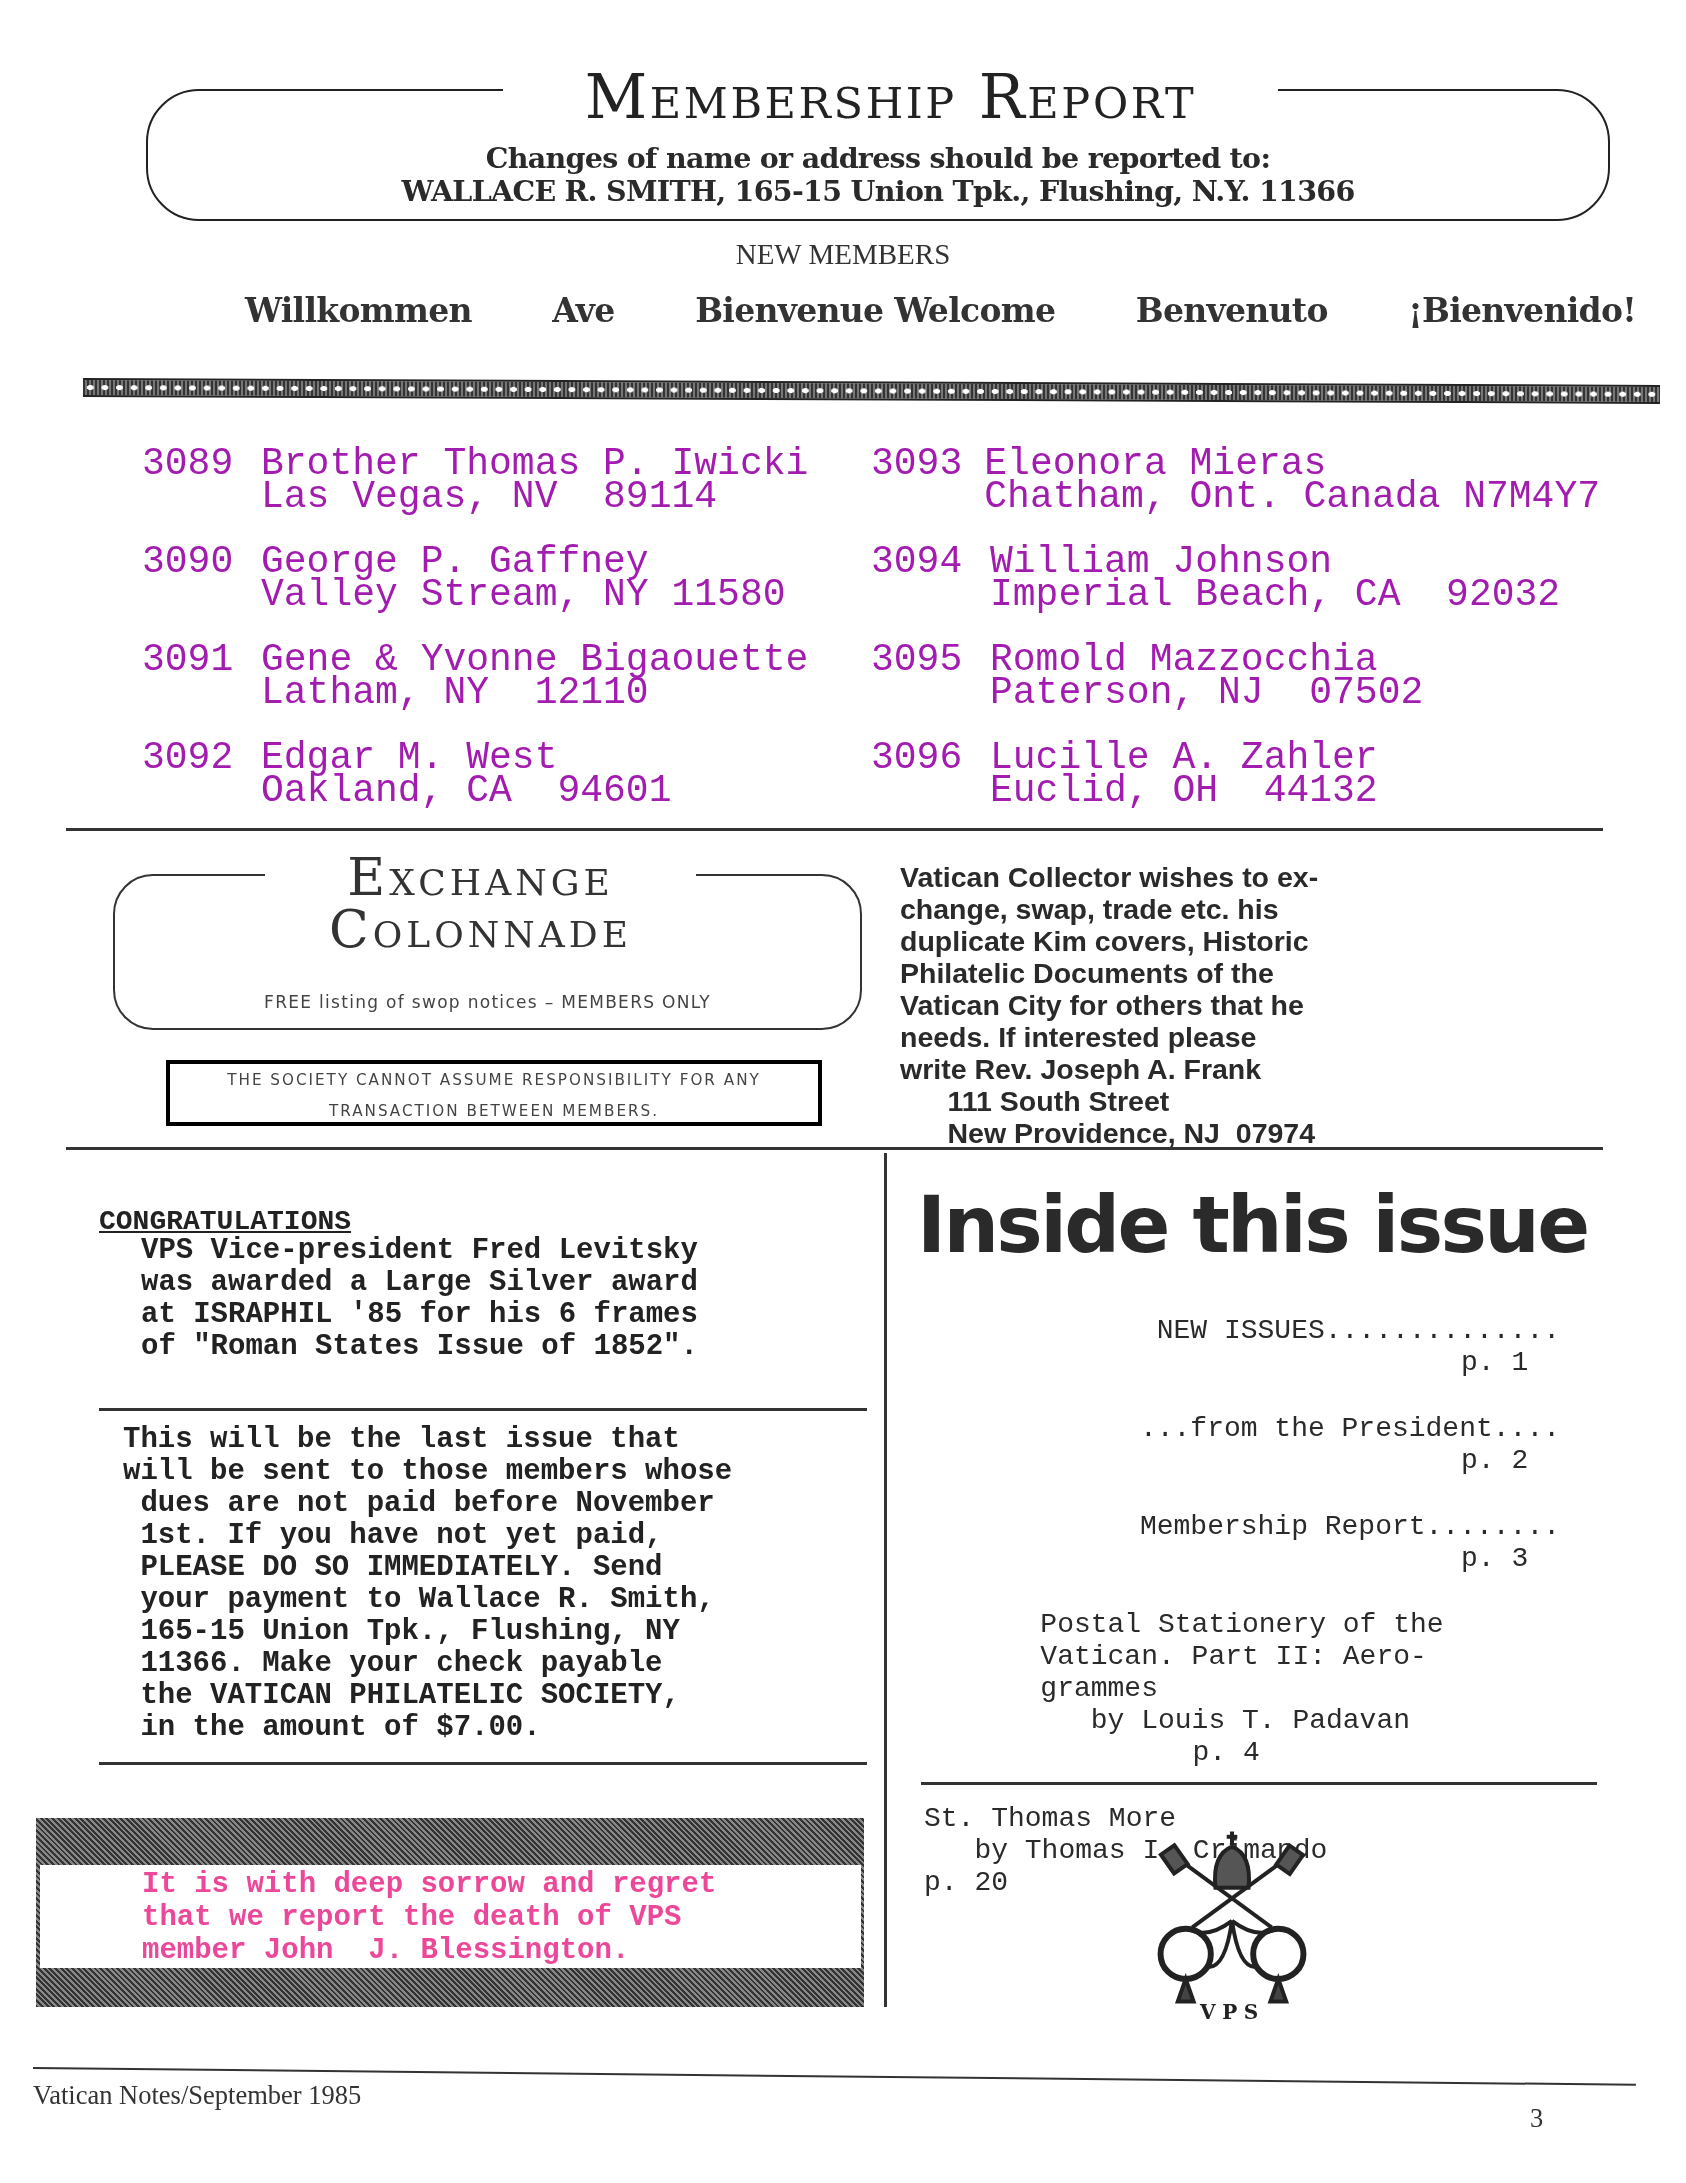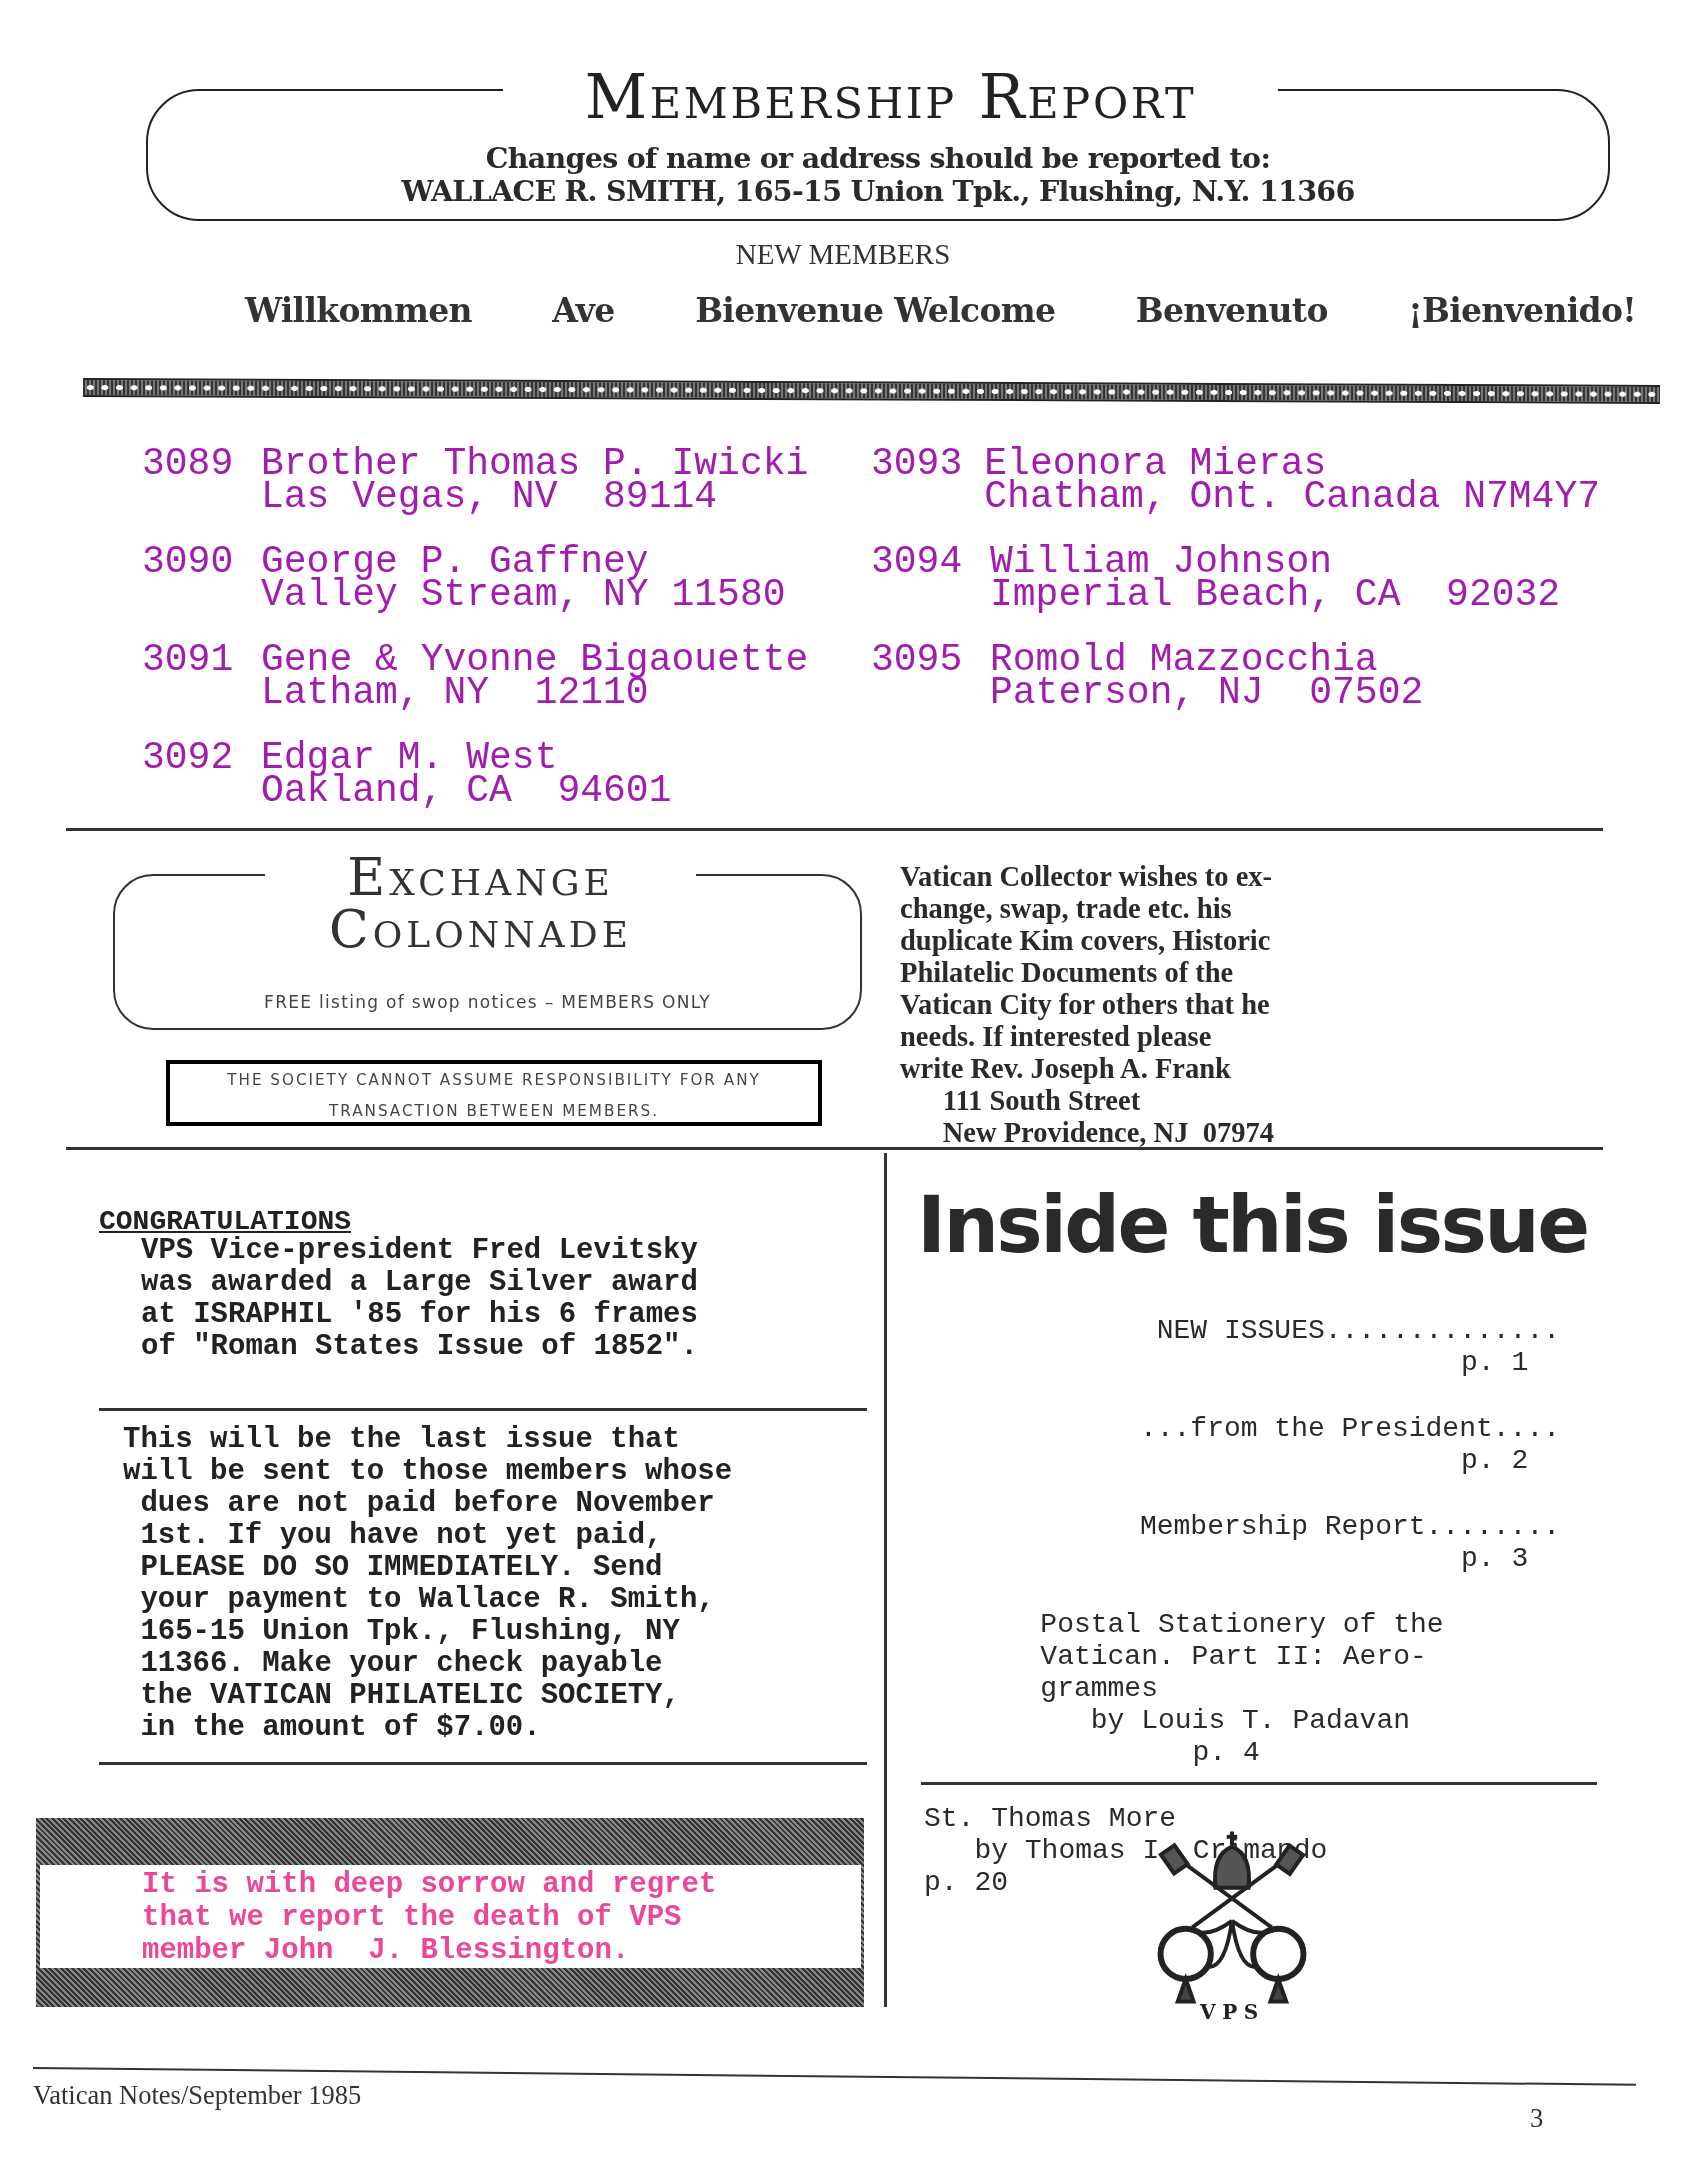--- a/index.html
+++ b/index.html
@@ -77,21 +77,21 @@
   }
   .disclaimer {
     left: 166px; top: 1060px; width: 656px; height: 66px;
     border: 4px solid #000000; box-sizing: border-box; text-align: center;
     font-family: "DejaVu Sans", sans-serif; font-size: 15.2px; letter-spacing: 2px;
     line-height: 30.5px; color: #444; padding-top: 1.3px;
   }
 
   .vc-text {
     left: 900px; top: 861px; width: 662px;
-    font-family: Liberation Serif, serif; font-weight: bold; font-size: 28.5px;
+    font-family: Liberation Sans, sans-serif; font-weight: bold; font-size: 28.5px;
     line-height: 32px; color: #2a2a2a; white-space: pre;
   }
 
   
   .vdivider { left: 884px; top: 1153px; width: 2.6px; height: 854px; background: #333; }
 
   .congrats-head {
     left: 99px; top: 1206px; width: 782px; text-align: left;
     font-family: "Liberation Mono", monospace; font-weight: bold; font-size: 28px;
     text-decoration: underline; color: #222;
@@ -218,20 +218,27 @@
       <div class="info">
           <div>William Johnson</div>
           <div>Imperial Beach, CA  92032</div>
         </div>
     </div>
     <div class="member">
       <div class="num">3095</div>
       <div class="info">
           <div>Romold Mazzocchia</div>
           <div>Paterson, NJ  07502</div>
+        </div>
+    </div>
+    <div class="member">
+      <div class="num">3096</div>
+      <div class="info">
+          <div>Lucille A. Zahler</div>
+          <div>Euclid, OH  44132</div>
         </div>
     </div>
   </div>
 </div>
 
 <div class="abs hr" style="left:66px; top:828px; width:1537px;"></div>
 
 <div class="abs colonnade-box"></div>
 <div class="abs colonnade-gap"></div>
 <div class="abs colonnade-title">

